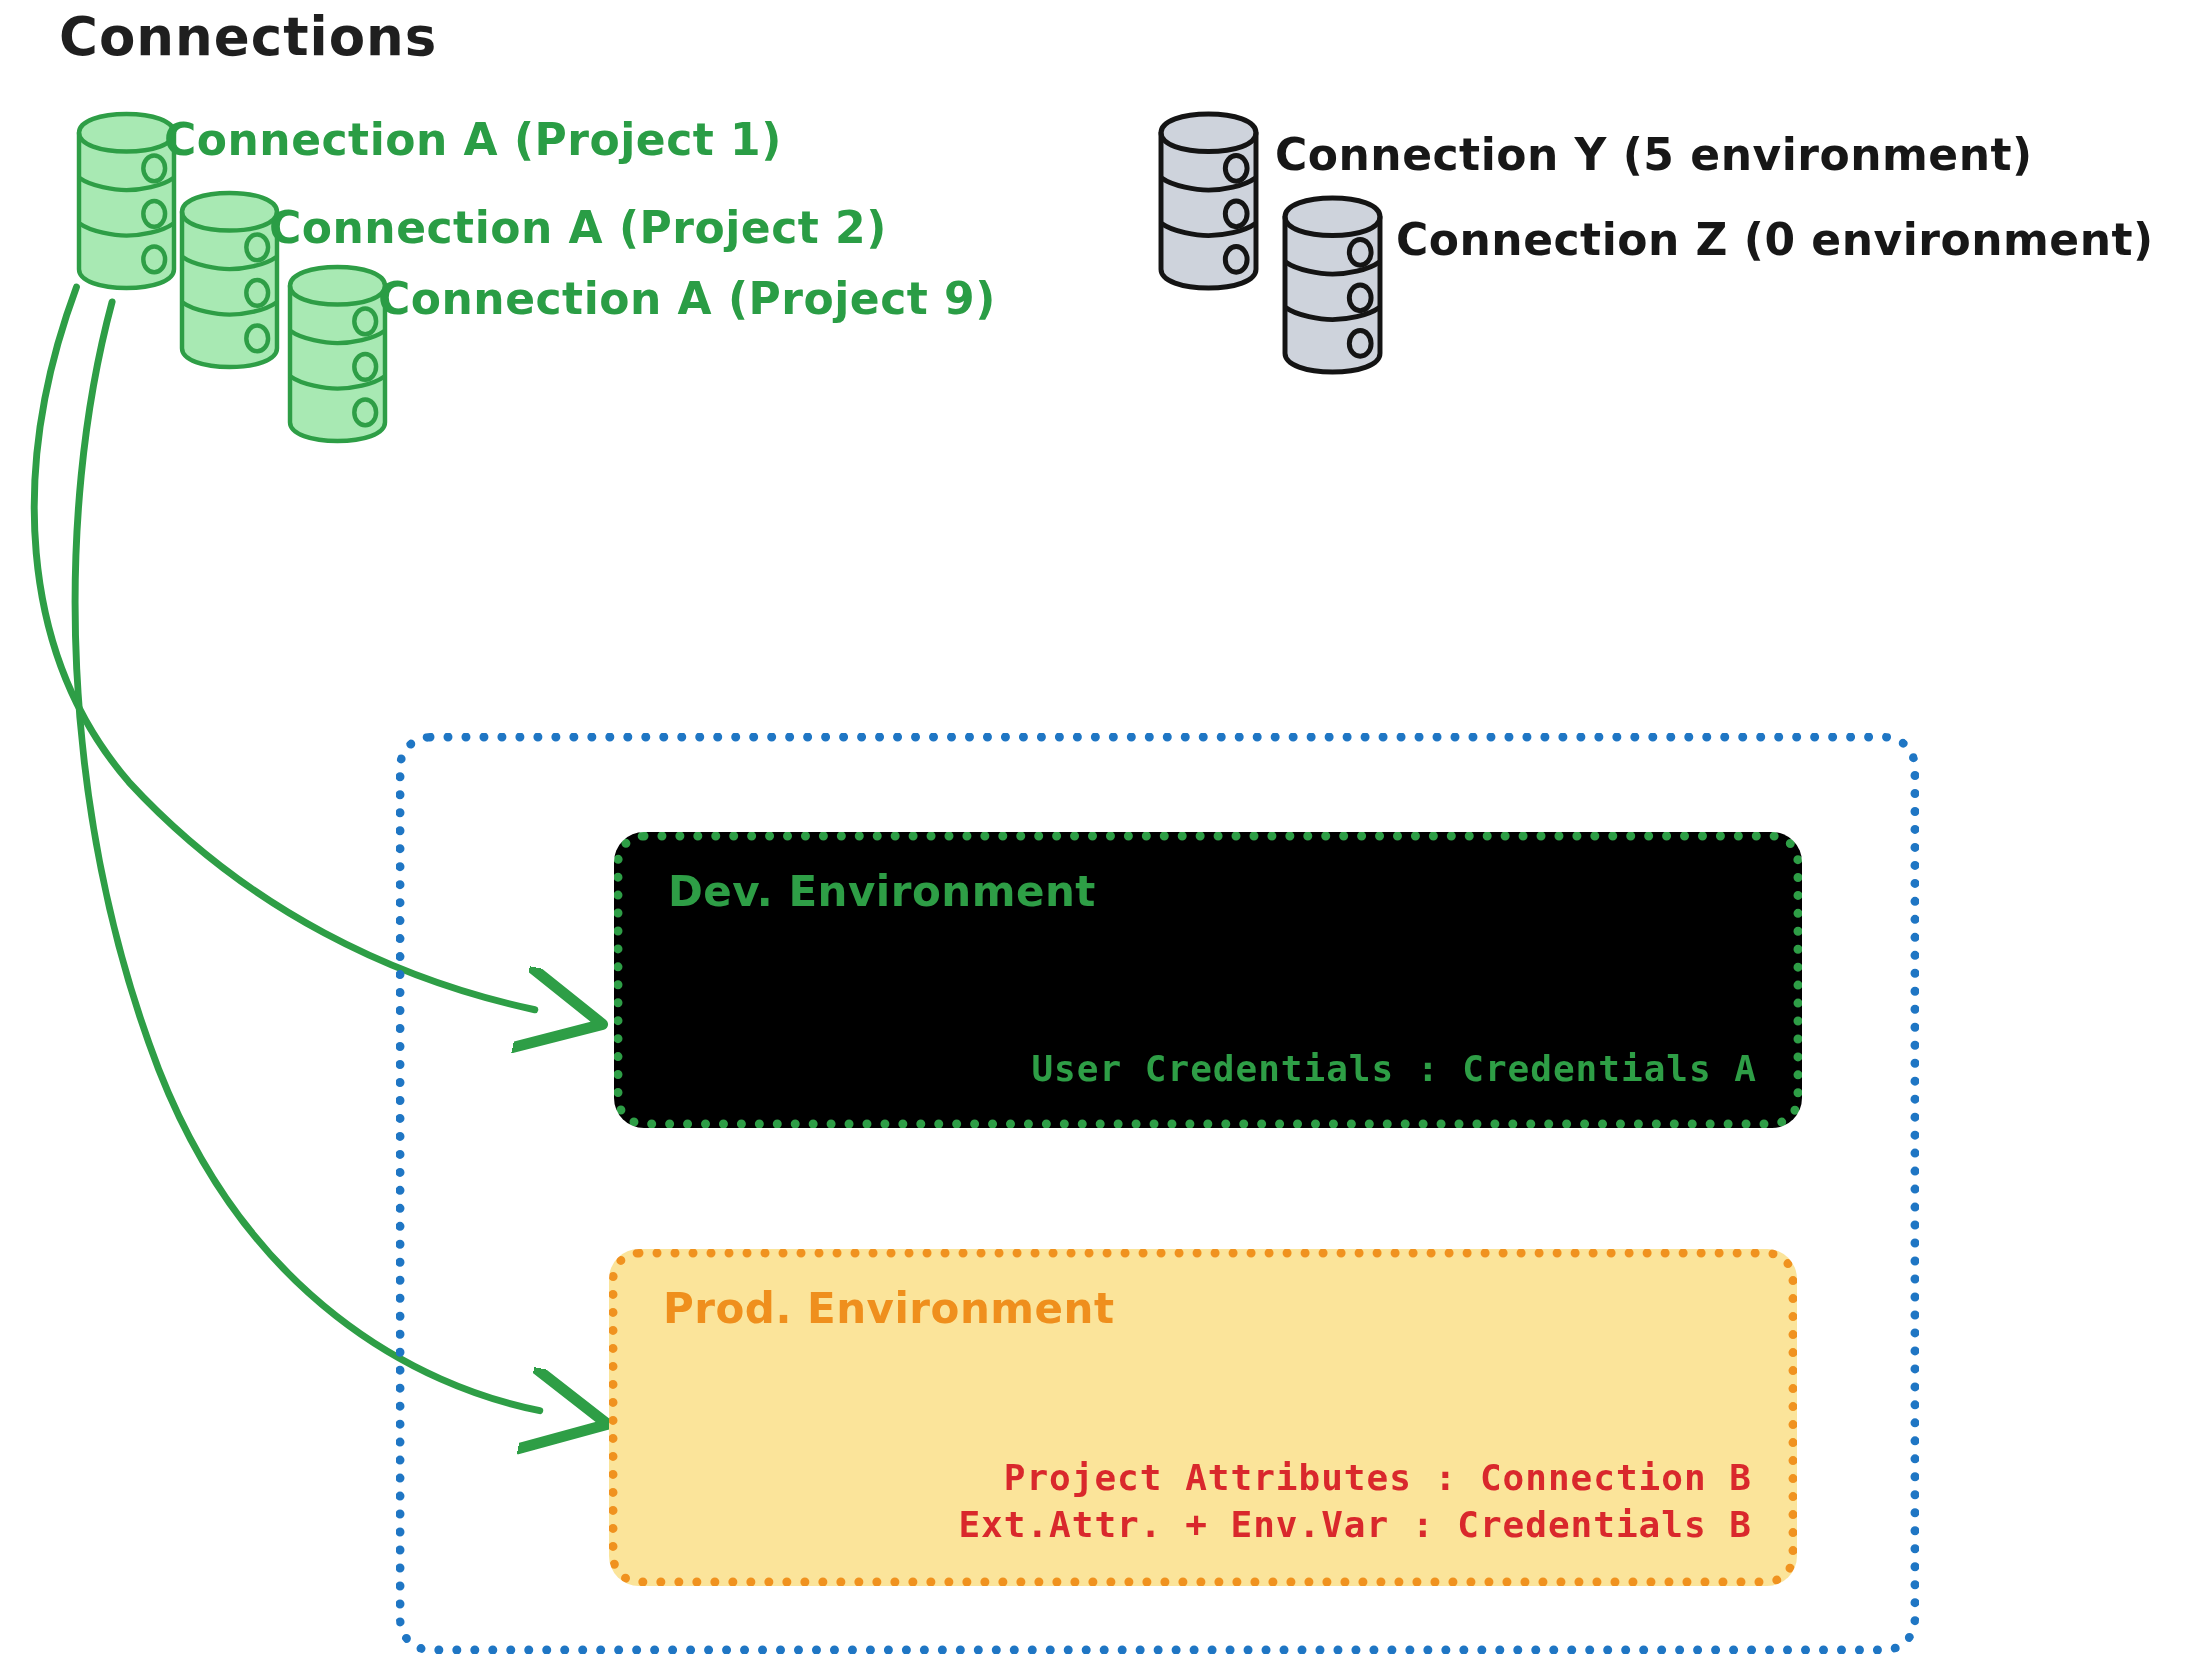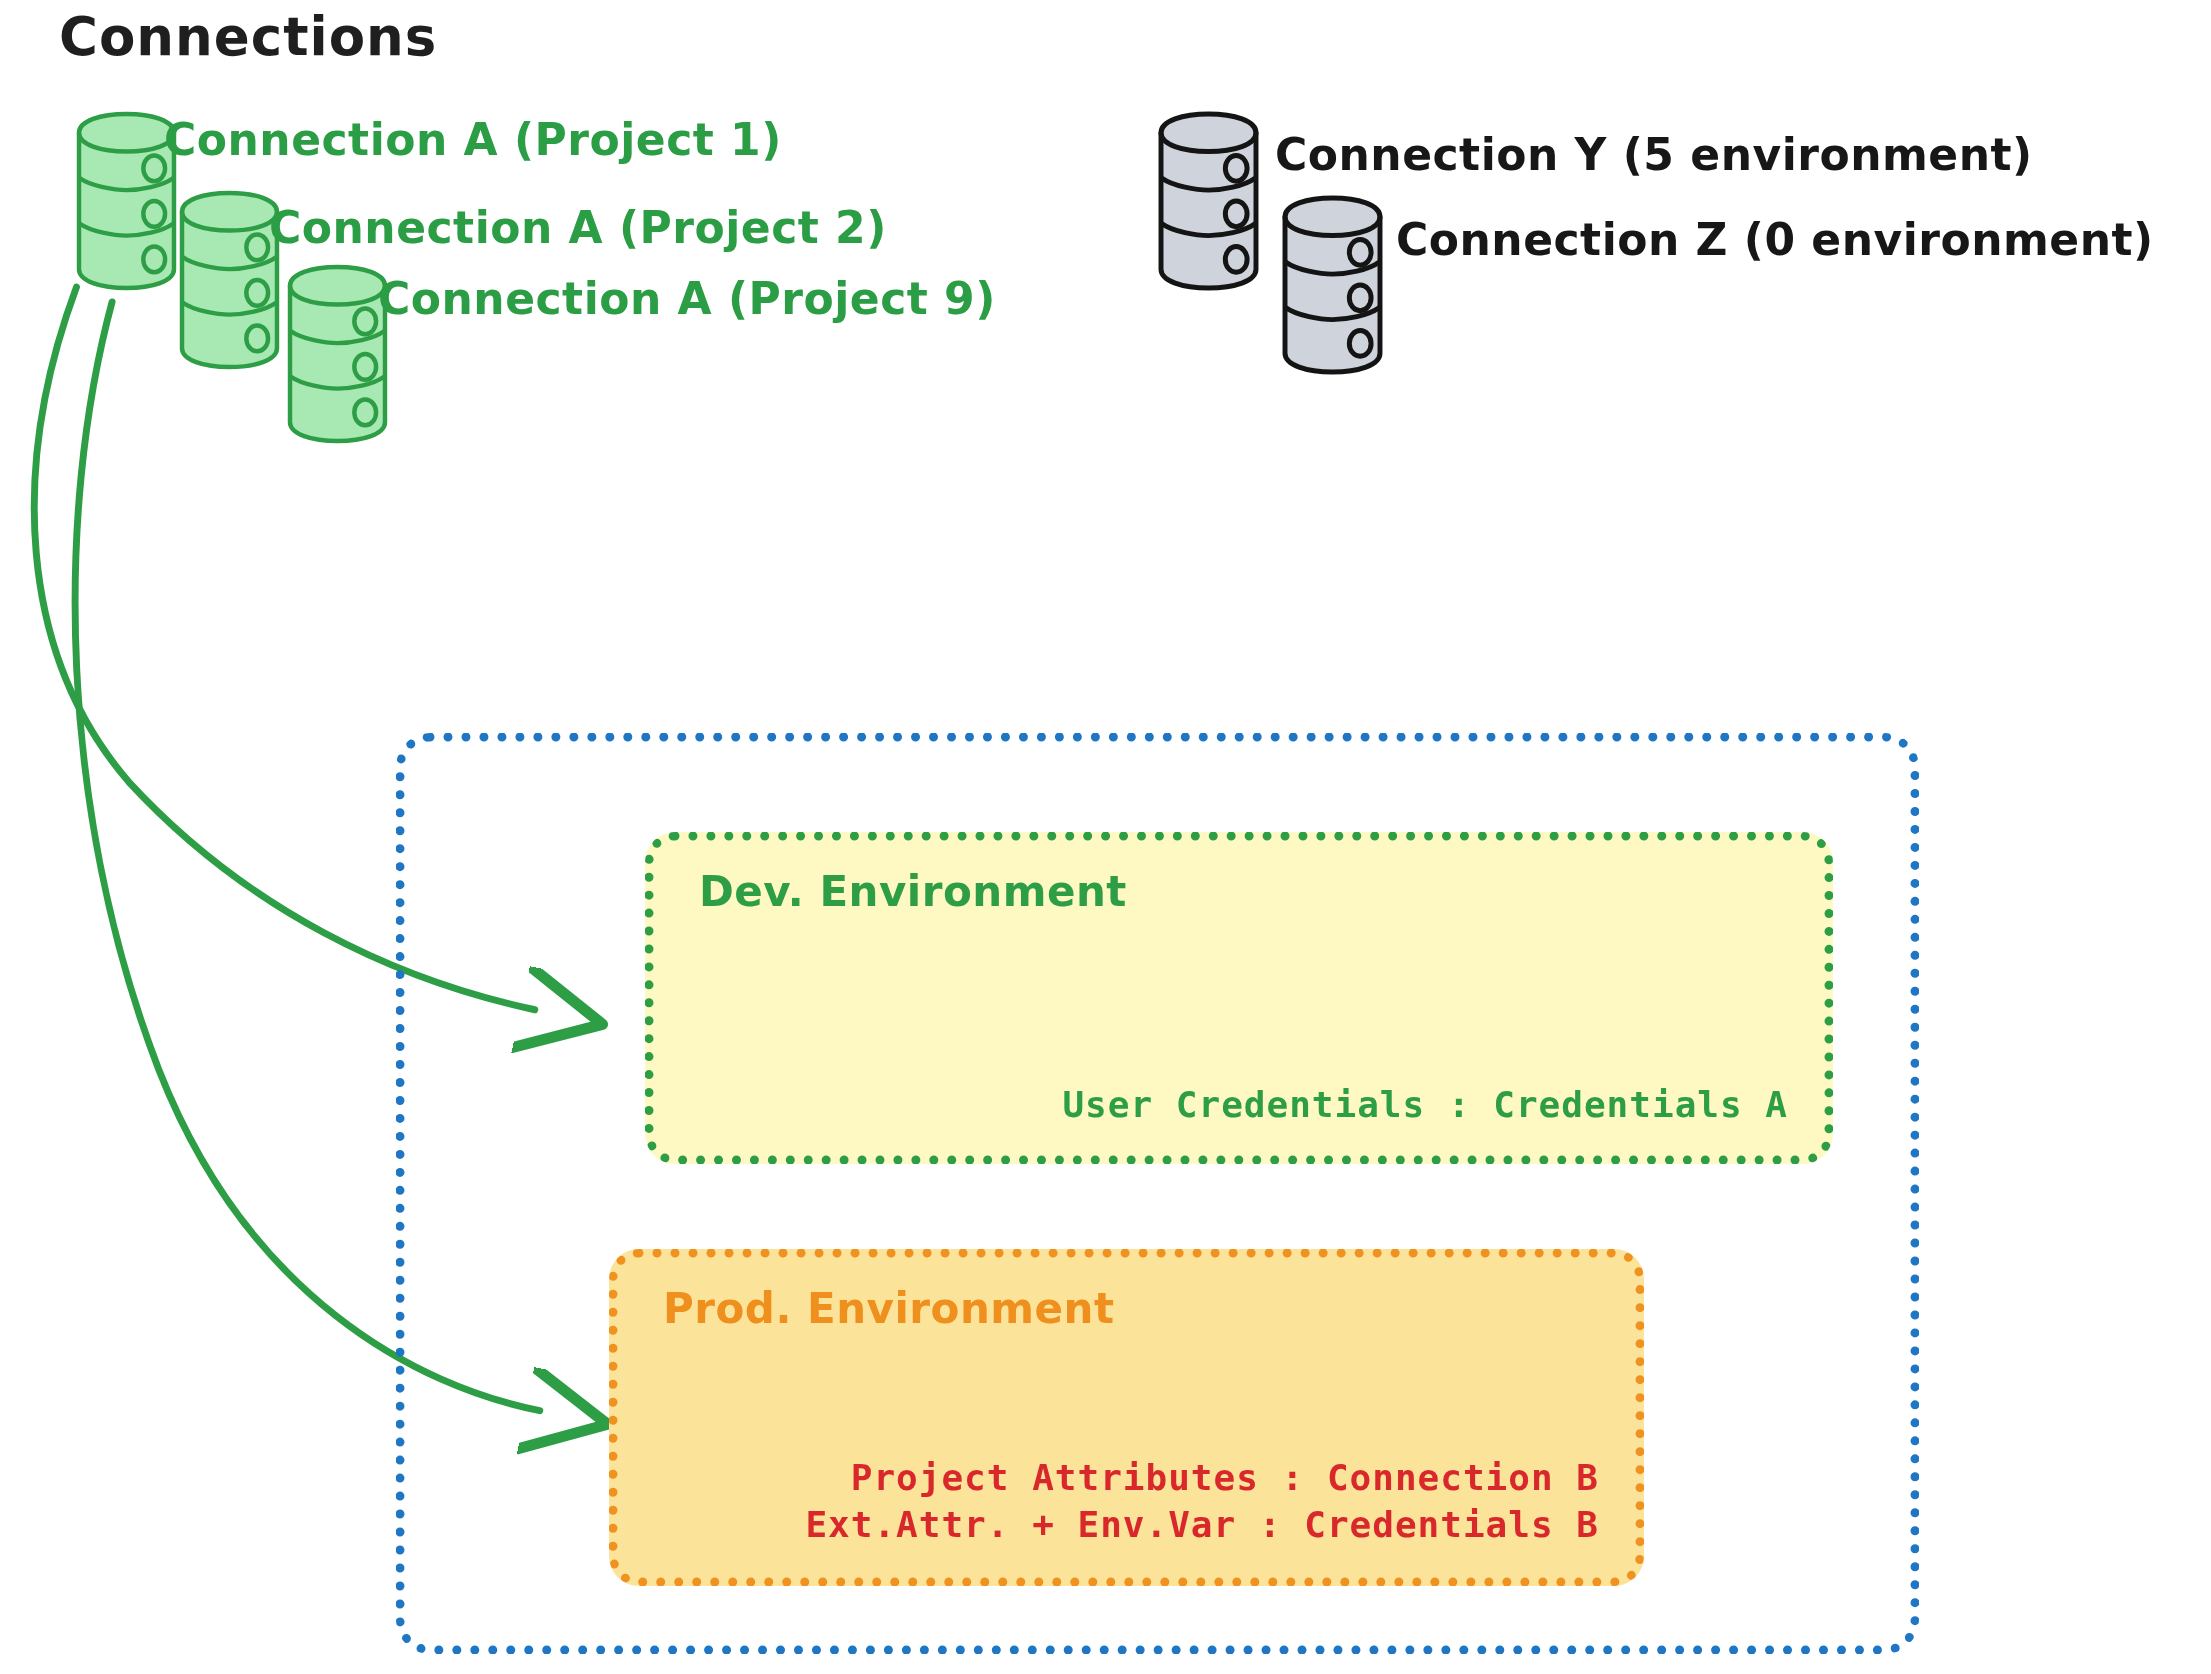--- a/index.html
+++ b/index.html
@@ -20,26 +20,26 @@
 
   #project-title{left:334px;top:412px;font-size:51px;color:#1a73c6;letter-spacing:1px;}
 
   
   #project-box{
     left:396px;top:733px;width:1523px;height:921px;
     border:9px dotted #1f76c4;border-radius:34px;box-sizing:border-box;
     background:transparent;
   }
   #dev-box{
-    left:645px;top:832px;width:1188px;height:332px;
+    left:614px;top:832px;width:1188px;height:296px;
     border:9px dotted #2e9e46;border-radius:30px;box-sizing:border-box;
-    background:#fef9c3;
+    background:#000000;
   }
   #prod-box{
-    left:609px;top:1249px;width:1035px;height:337px;
+    left:609px;top:1249px;width:1188px;height:337px;
     border:9px dotted #f0921f;border-radius:30px;box-sizing:border-box;
     background:#fbe49a;
   }
   .env-title{position:absolute;left:45px;top:26px;font-size:42px;letter-spacing:0.5px;}
   #dev-title{color:#2e9e46;}
   #prod-title{color:#ef8f1d;}
 
   .env-lines{position:absolute;right:36px;text-align:right;}
   #dev-lines{bottom:26px;}
   #prod-lines{bottom:28px;}

